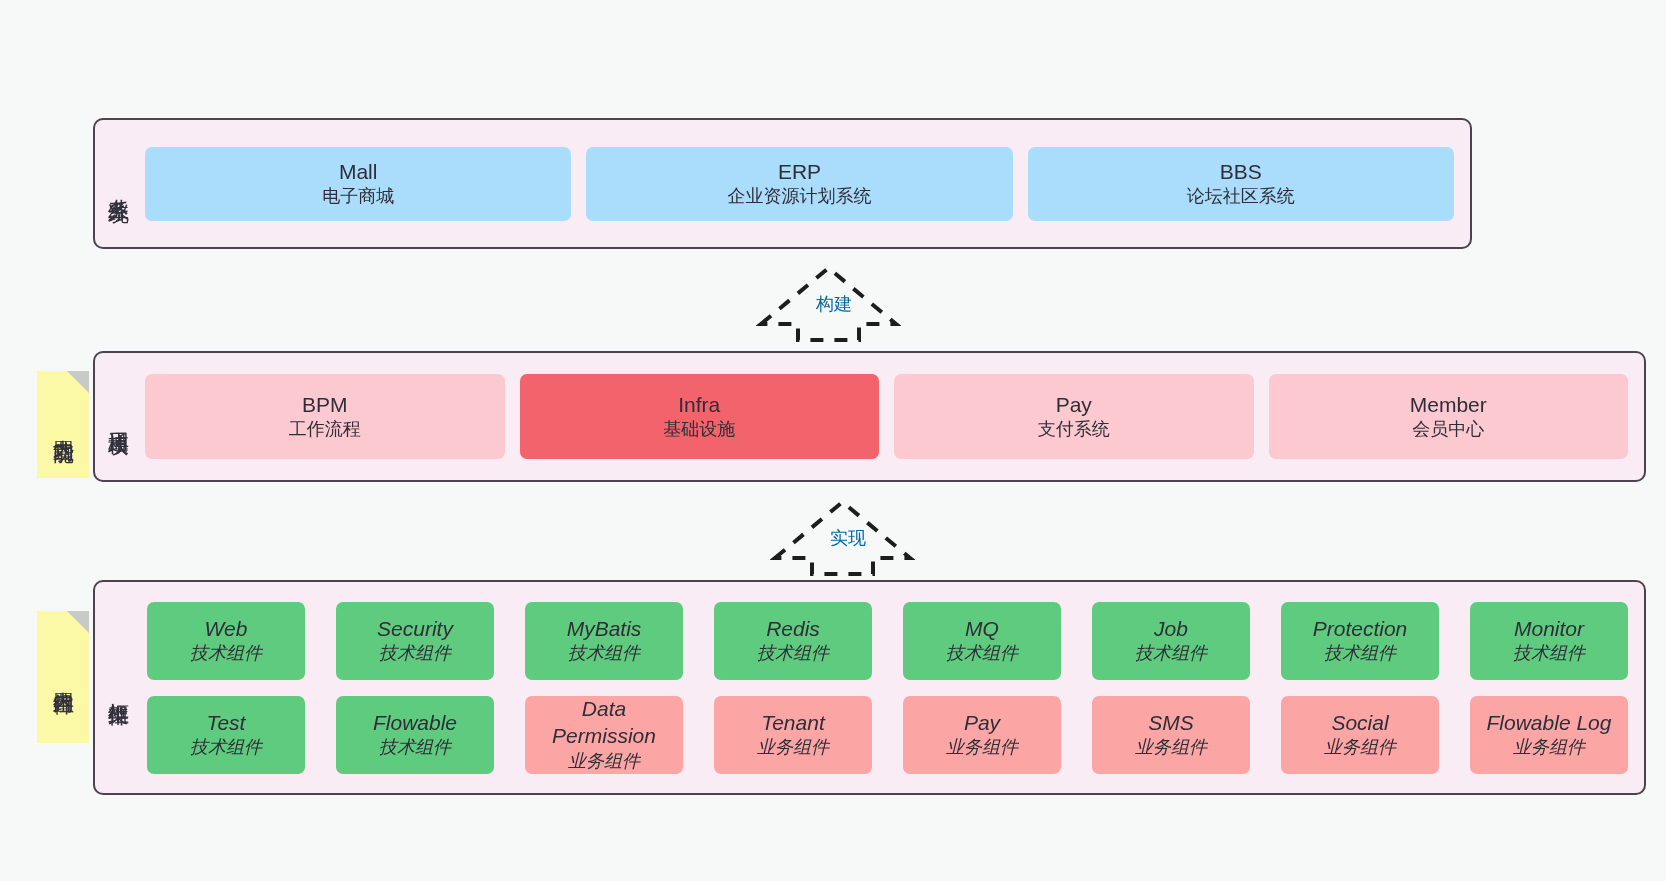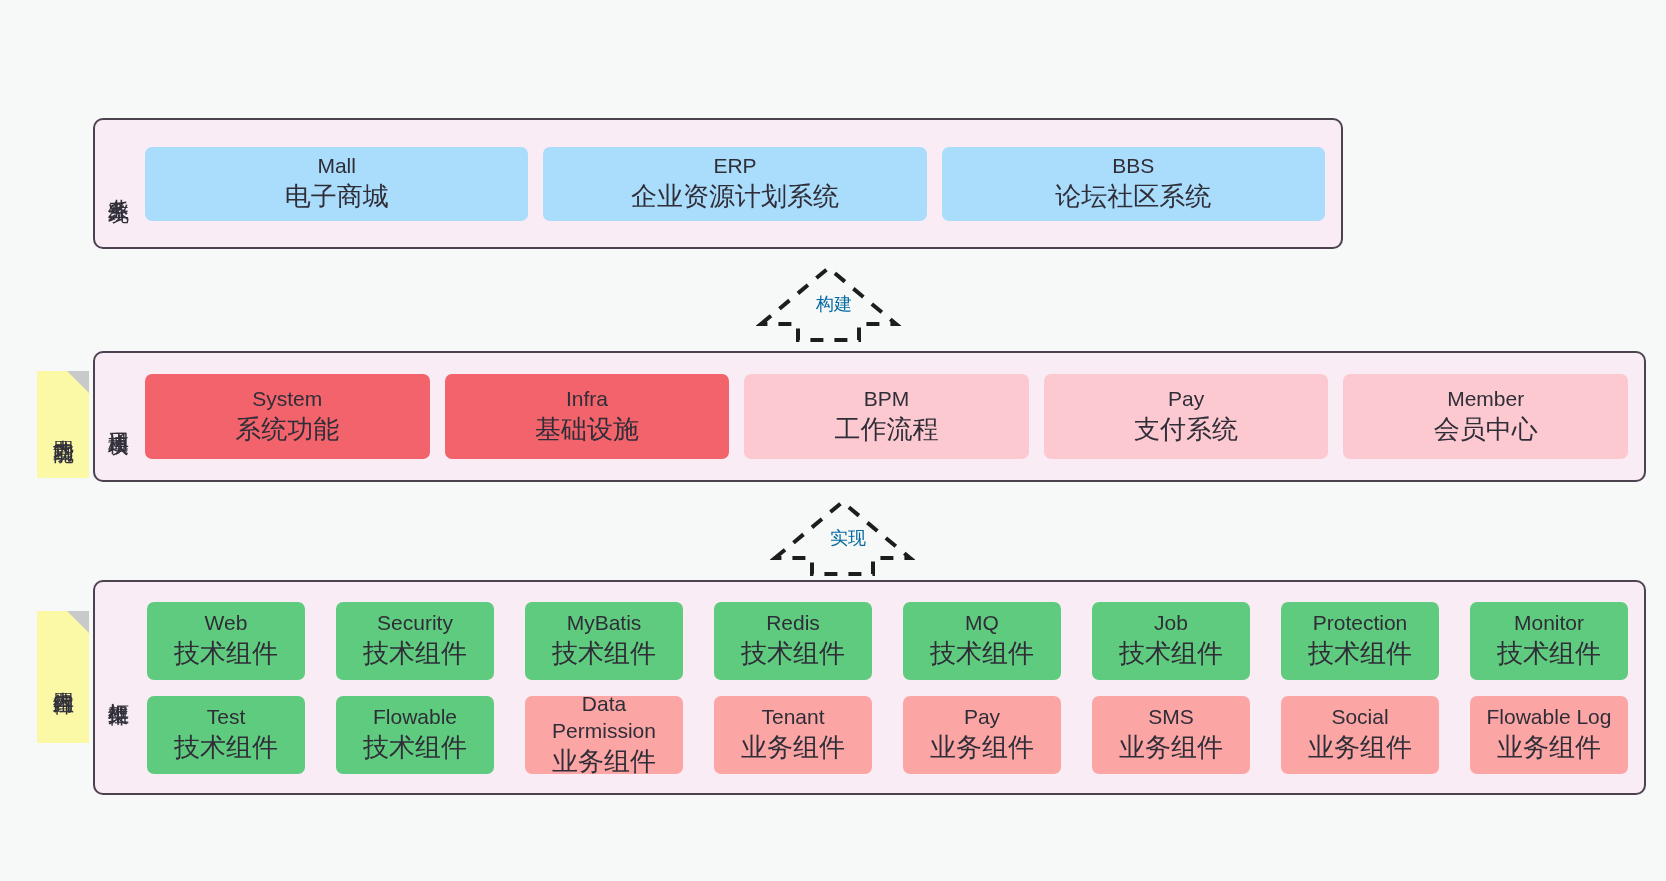--- a/index.html
+++ b/index.html
@@ -58,47 +58,48 @@
     flex-direction: column;
     justify-content: center;
     gap: 16px;
     padding: 0 16px 0 6px;
   }
   .row {
     display: flex;
     width: 100%;
     gap: 31px;
     justify-content: center;
+    font-style: italic;
   }
 
   
   .card {
     flex: 1 1 0;
     border-radius: 7px;
     display: flex;
     flex-direction: column;
     align-items: center;
     justify-content: center;
     text-align: center;
     color: #2f2e38;
     box-sizing: border-box;
     padding: 4px 6px;
     line-height: 1.28;
   }
   .card .t1 { font-size: 21px; }
-  .card .t2 { font-size: 26px; }
+  .card .t2 { font-size: 18px; }
 
   .card.blue   { background: #aadcfb; }
   .card.red    { background: #f2636b; }
   .card.pink   { background: #fcc9d1; }
   .card.green  { background: #5fcb7e; }
   .card.mint   { background: #fca5a5; }
 
   
-  #panel-business  { left: 93px;  top: 118px; width: 1250px; height: 131px; }
+  #panel-business  { left: 93px;  top: 118px; width: 1379px; height: 131px; }
   #panel-business  .panel-body { height: 100%; }
   #panel-business  .card { height: 74px; }
 
   #panel-modules   { left: 93px;  top: 351px; width: 1553px; height: 131px; }
   #panel-modules   .panel-body { height: 100%; }
   #panel-modules   .card { height: 85px; }
 
   #panel-framework { left: 93px;  top: 580px; width: 1553px; height: 215px; }
   #panel-framework .card { height: 78px; }
 
@@ -178,31 +179,27 @@
   <div class="arrow" id="arrow-build">
     <svg width="145" height="82" viewBox="0 0 145 82" fill="none">
       <path d="M5 62 L72.5 6 L140 62 L103 62 L103 78 L42 78 L42 62 Z" stroke="#1d1d1d" stroke-width="4" stroke-dasharray="13 11" stroke-linejoin="miter" fill="none"></path>
     </svg>
     <span class="arrow-label">构建</span>
   </div>
 
   <div class="panel" id="panel-modules">
     <div class="panel-label">通用模块</div>
     <div class="panel-body">
-      <div class="card red">
-        <span class="t1">System</span>
-        <span class="t2">系统功能</span>
+      <div class="card pink">
+        <span class="t1">BPM</span>
+        <span class="t2">工作流程</span>
       </div>
       <div class="card red">
         <span class="t1">Infra</span>
         <span class="t2">基础设施</span>
-      </div>
-      <div class="card pink">
-        <span class="t1">BPM</span>
-        <span class="t2">工作流程</span>
       </div>
       <div class="card pink">
         <span class="t1">Pay</span>
         <span class="t2">支付系统</span>
       </div>
       <div class="card pink">
         <span class="t1">Member</span>
         <span class="t2">会员中心</span>
       </div>
     </div>

